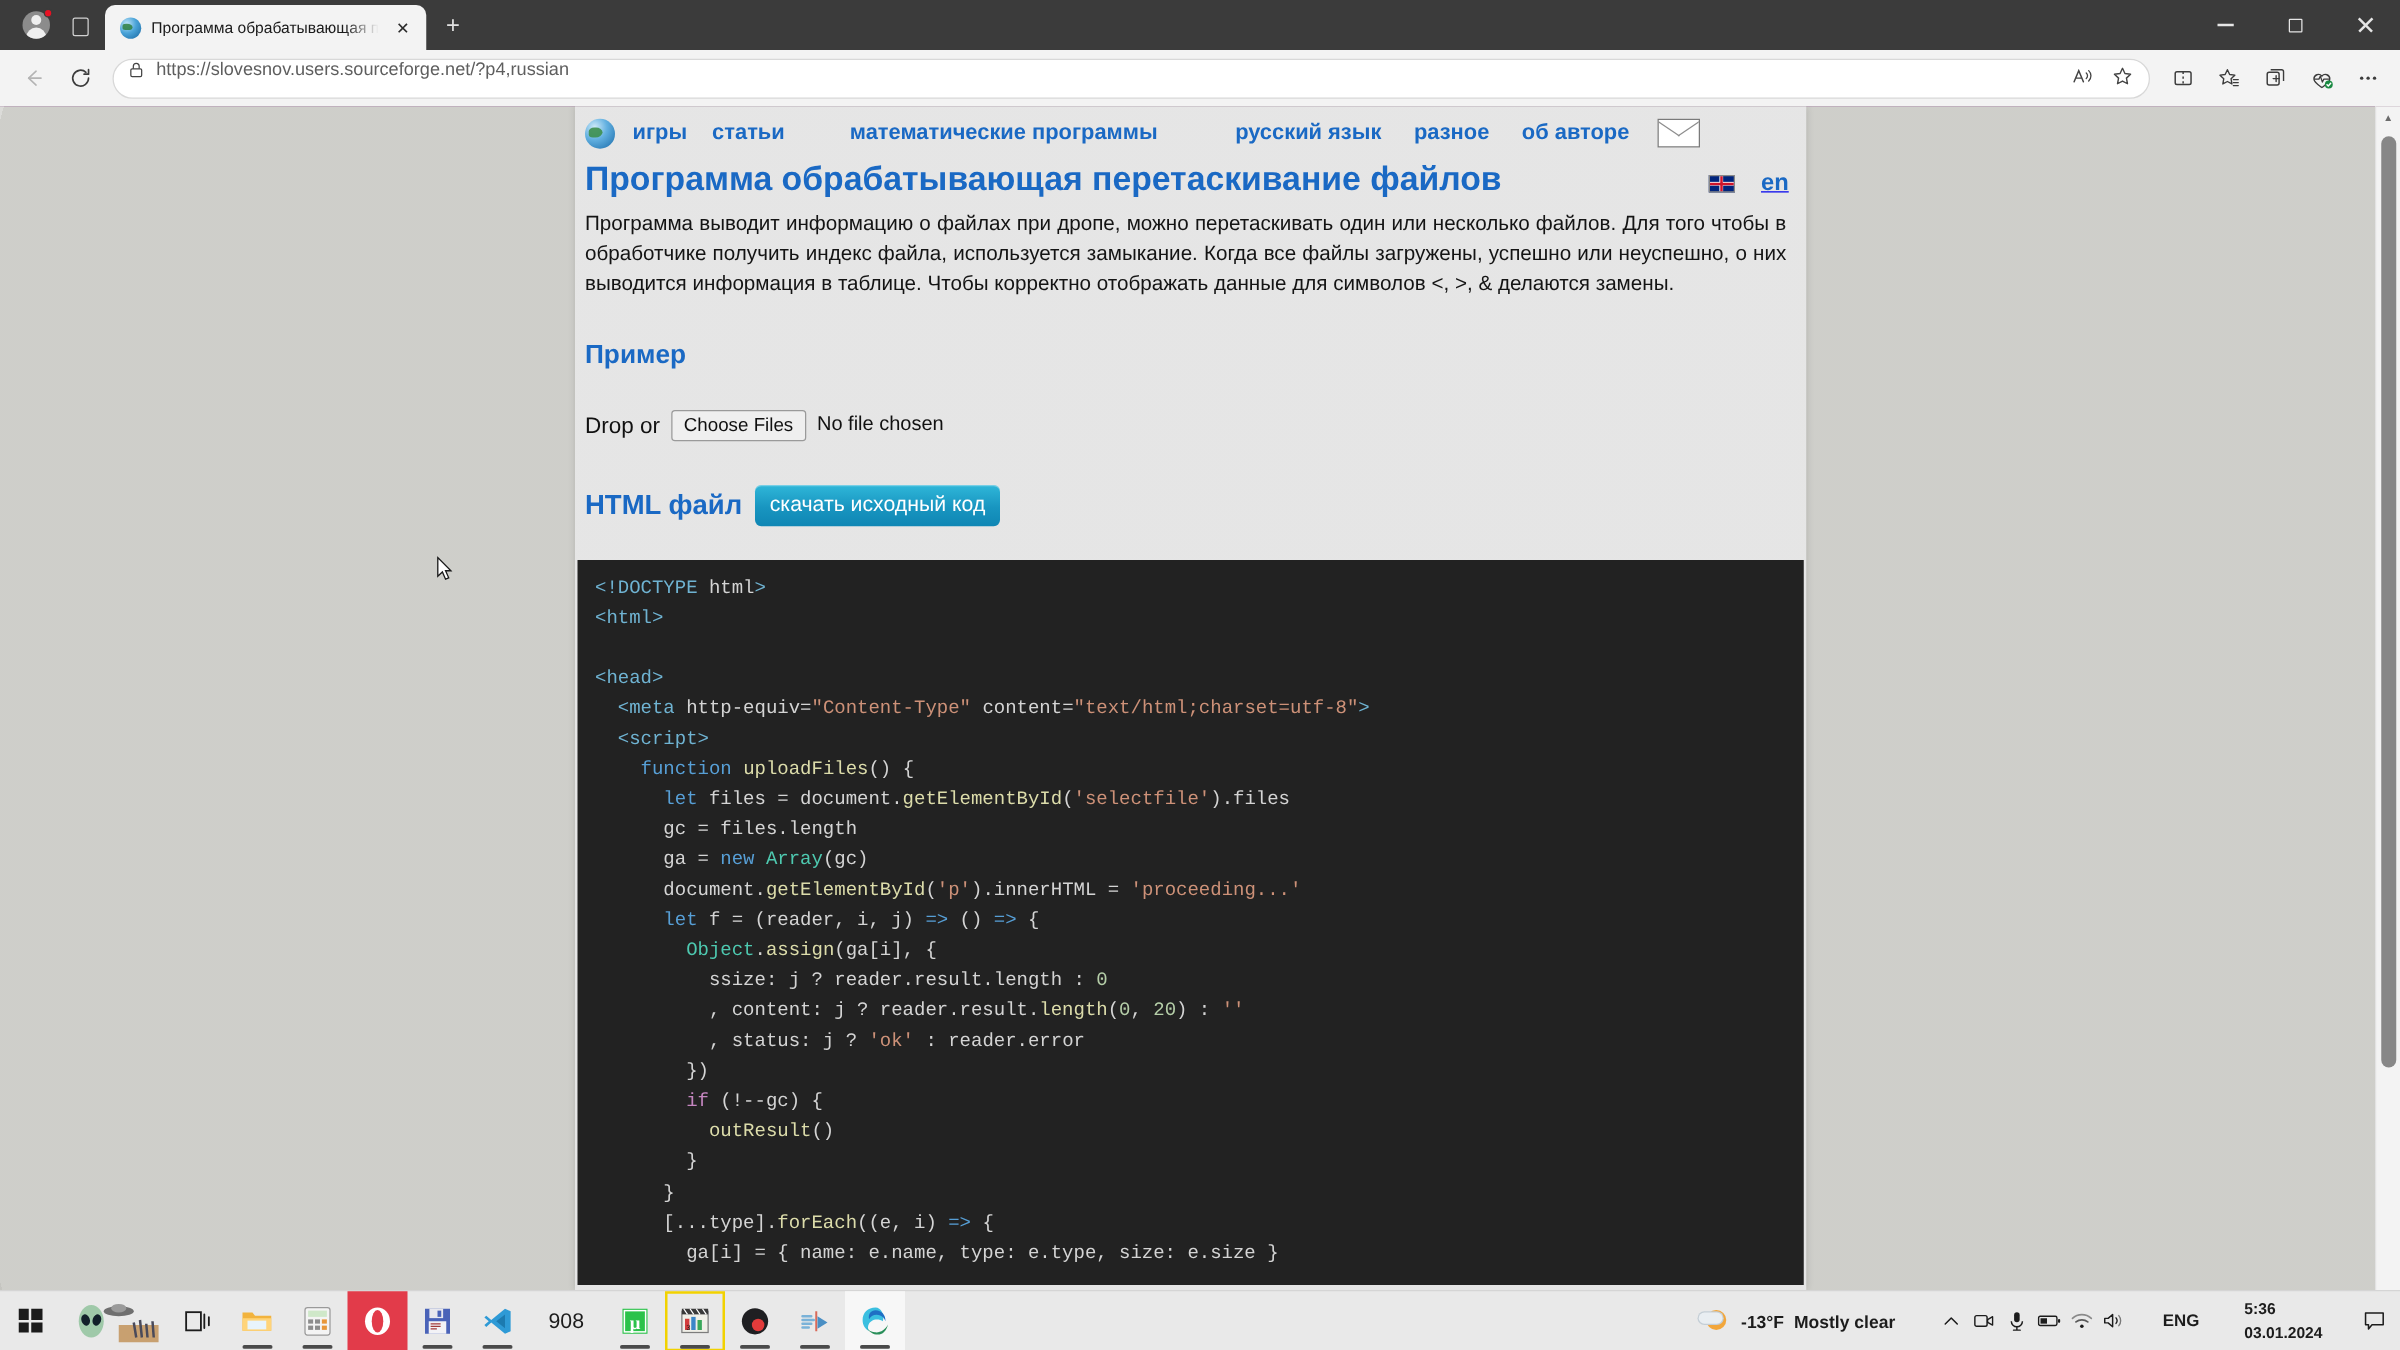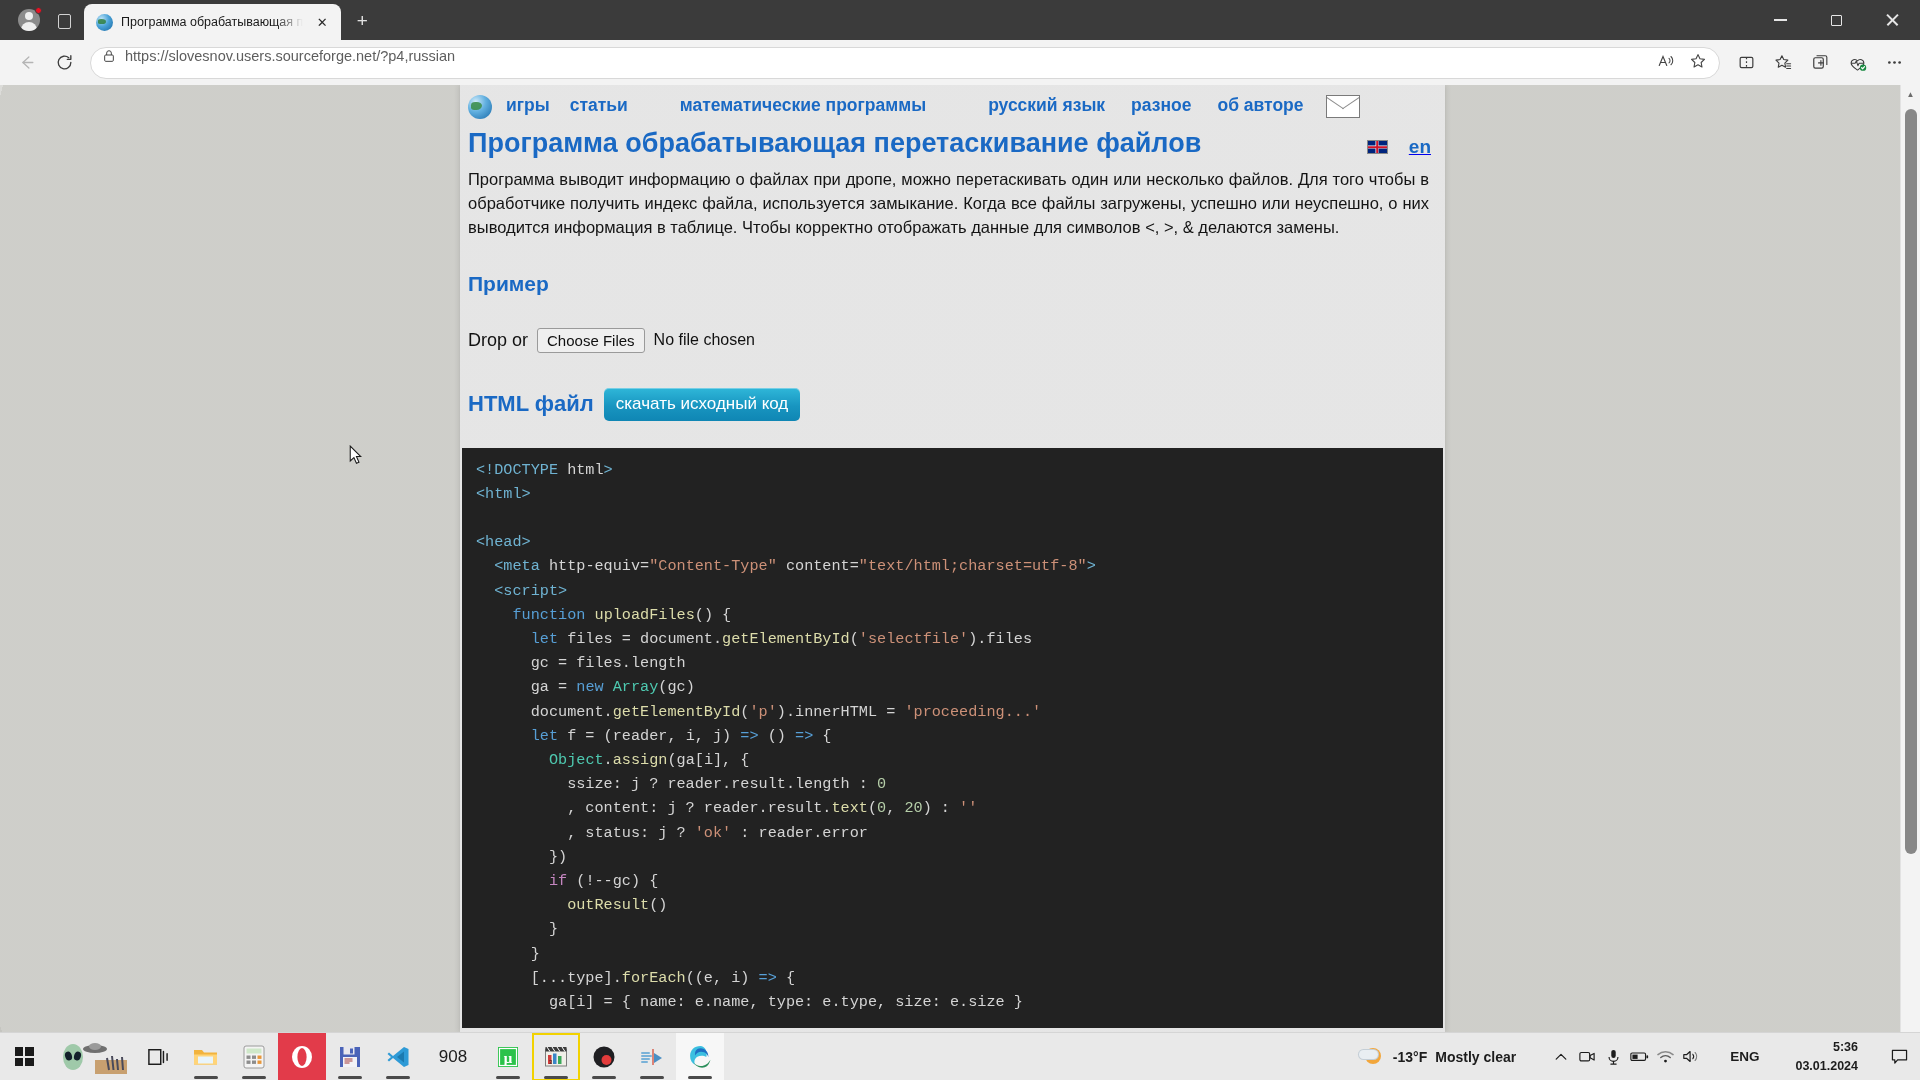--- a/index.html
+++ b/index.html
@@ -338,21 +338,21 @@
   }
   .tray {
     display: flex; align-items: center; gap: 0; padding-left: 6px;
   }
   .tray-ico {
     width: 26px; height: 40px; display: flex; align-items: center;
     justify-content: center; color: #1c1c1c; font-size: 13px;
   }
   .lang-ind { font-size: 13.5px; color: #1c1c1c; padding: 0 10px; }
   .clock {
-    display: flex; flex-direction: column; align-items: flex-end;
+    display: flex; flex-direction: column; align-items: flex-start;
     font-size: 12.5px; color: #1c1c1c; line-height: 1.45; padding: 0 10px;
   }
   .notif-ico {
     width: 30px; height: 40px; display: flex; align-items: center;
     justify-content: center;
   }
 </style>
 </head>
 <body>
 
@@ -512,21 +512,21 @@
 <span><span class="tok-plain">  </span><span class="tok-tag">&lt;meta</span><span class="tok-plain"> http-equiv=</span><span class="tok-str">"Content-Type"</span><span class="tok-plain"> content=</span><span class="tok-str">"text/html;charset=utf-8"</span><span class="tok-tag">&gt;</span></span>
 <span><span class="tok-plain">  </span><span class="tok-tag">&lt;script&gt;</span></span>
 <span><span class="tok-plain">    </span><span class="tok-kw">function</span><span class="tok-plain"> </span><span class="tok-fn">uploadFiles</span><span class="tok-plain">() {</span></span>
 <span><span class="tok-plain">      </span><span class="tok-kw">let</span><span class="tok-plain"> files = document.</span><span class="tok-fn">getElementById</span><span class="tok-plain">(</span><span class="tok-str">'selectfile'</span><span class="tok-plain">).files</span></span>
 <span><span class="tok-plain">      gc = files.length</span></span>
 <span><span class="tok-plain">      ga = </span><span class="tok-kw">new</span><span class="tok-plain"> </span><span class="tok-cls">Array</span><span class="tok-plain">(gc)</span></span>
 <span><span class="tok-plain">      document.</span><span class="tok-fn">getElementById</span><span class="tok-plain">(</span><span class="tok-str">'p'</span><span class="tok-plain">).innerHTML = </span><span class="tok-str">'proceeding...'</span></span>
 <span><span class="tok-plain">      </span><span class="tok-kw">let</span><span class="tok-plain"> f = (reader, i, j) </span><span class="tok-kw">=&gt;</span><span class="tok-plain"> () </span><span class="tok-kw">=&gt;</span><span class="tok-plain"> {</span></span>
 <span><span class="tok-plain">        </span><span class="tok-cls">Object</span><span class="tok-plain">.</span><span class="tok-fn">assign</span><span class="tok-plain">(ga[i], {</span></span>
 <span><span class="tok-plain">          ssize: j ? reader.result.length : </span><span class="tok-num">0</span></span>
-<span><span class="tok-plain">          , content: j ? reader.result.</span><span class="tok-fn">text</span><span class="tok-plain">(</span><span class="tok-num">0</span><span class="tok-plain">, </span><span class="tok-num">20</span><span class="tok-plain">) : </span><span class="tok-str">''</span></span>
+<span><span class="tok-plain">          , content: j ? reader.result.</span><span class="tok-fn">length</span><span class="tok-plain">(</span><span class="tok-num">0</span><span class="tok-plain">, </span><span class="tok-num">20</span><span class="tok-plain">) : </span><span class="tok-str">''</span></span>
 <span><span class="tok-plain">          , status: j ? </span><span class="tok-str">'ok'</span><span class="tok-plain"> : reader.error</span></span>
 <span><span class="tok-plain">        })</span></span>
 <span><span class="tok-plain">        </span><span class="tok-kw2">if</span><span class="tok-plain"> (!--gc) {</span></span>
 <span><span class="tok-plain">          </span><span class="tok-fn">outResult</span><span class="tok-plain">()</span></span>
 <span><span class="tok-plain">        }</span></span>
 <span><span class="tok-plain">      }</span></span>
 <span><span class="tok-plain">      [...type].</span><span class="tok-fn">forEach</span><span class="tok-plain">((e, i) </span><span class="tok-kw">=&gt;</span><span class="tok-plain"> {</span></span>
 <span><span class="tok-plain">        ga[i] = { name: e.name, type: e.type, size: e.size }</span></span></pre>
     </div>
 

